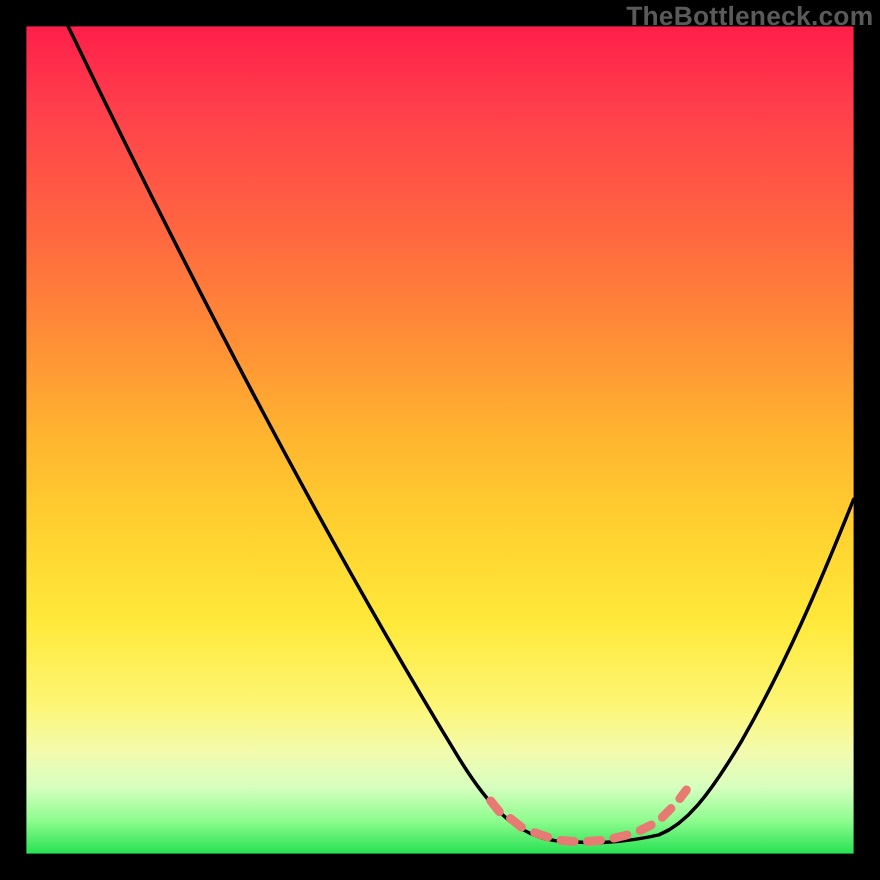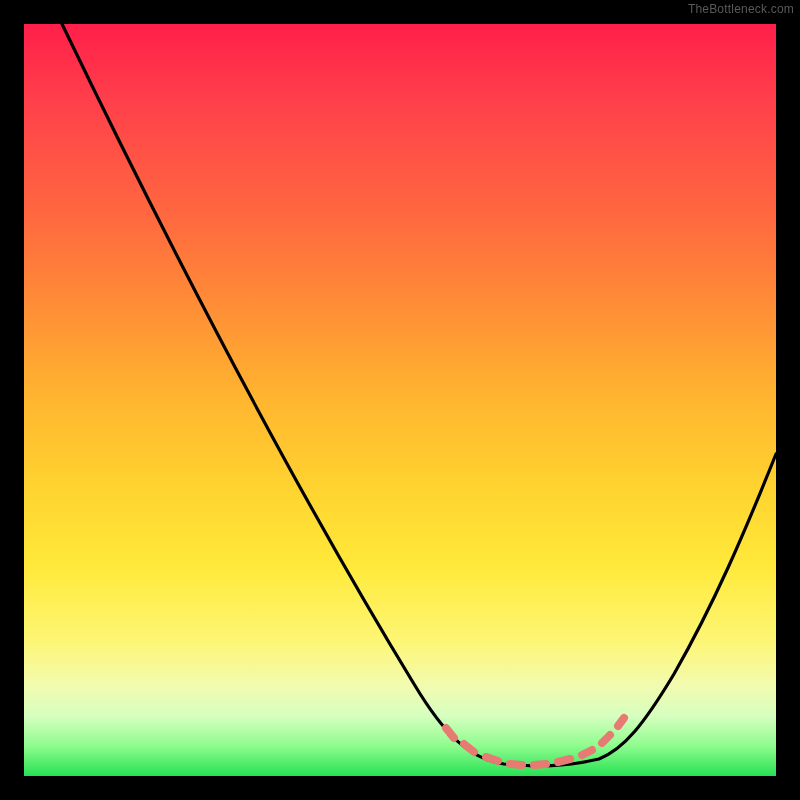--- a/index.html
+++ b/index.html
@@ -40,22 +40,22 @@
       #d6ffbf 92%,
       #8efc8e 96%,
       #27e152 100%
     );
   }
   .watermark {
     position: absolute;
     top: 2px;
     right: 6px;
     color: #5a5a5a;
-    font-size: 12px;
-    font-weight: 400;
+    font-size: 24px;
+    font-weight: 700;
     letter-spacing: 0.2px;
     user-select: none;
   }
   svg.curve {
     position: absolute;
     left: 0;
     top: 0;
     width: 752px;
     height: 752px;
     overflow: visible;

